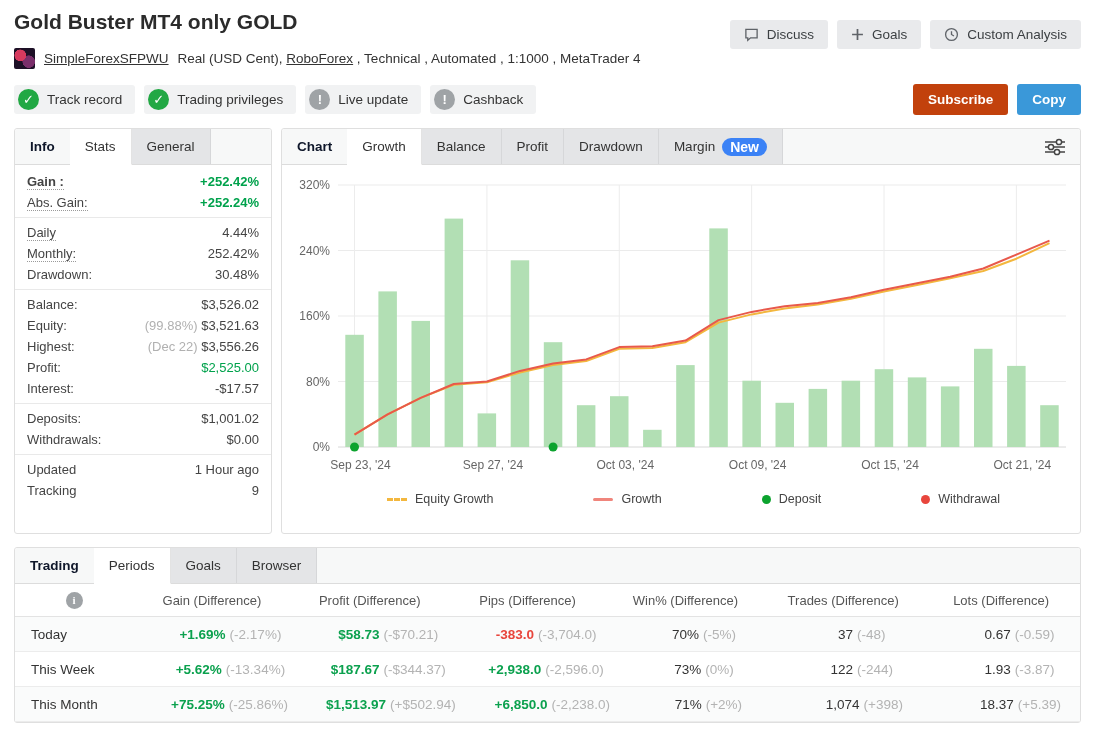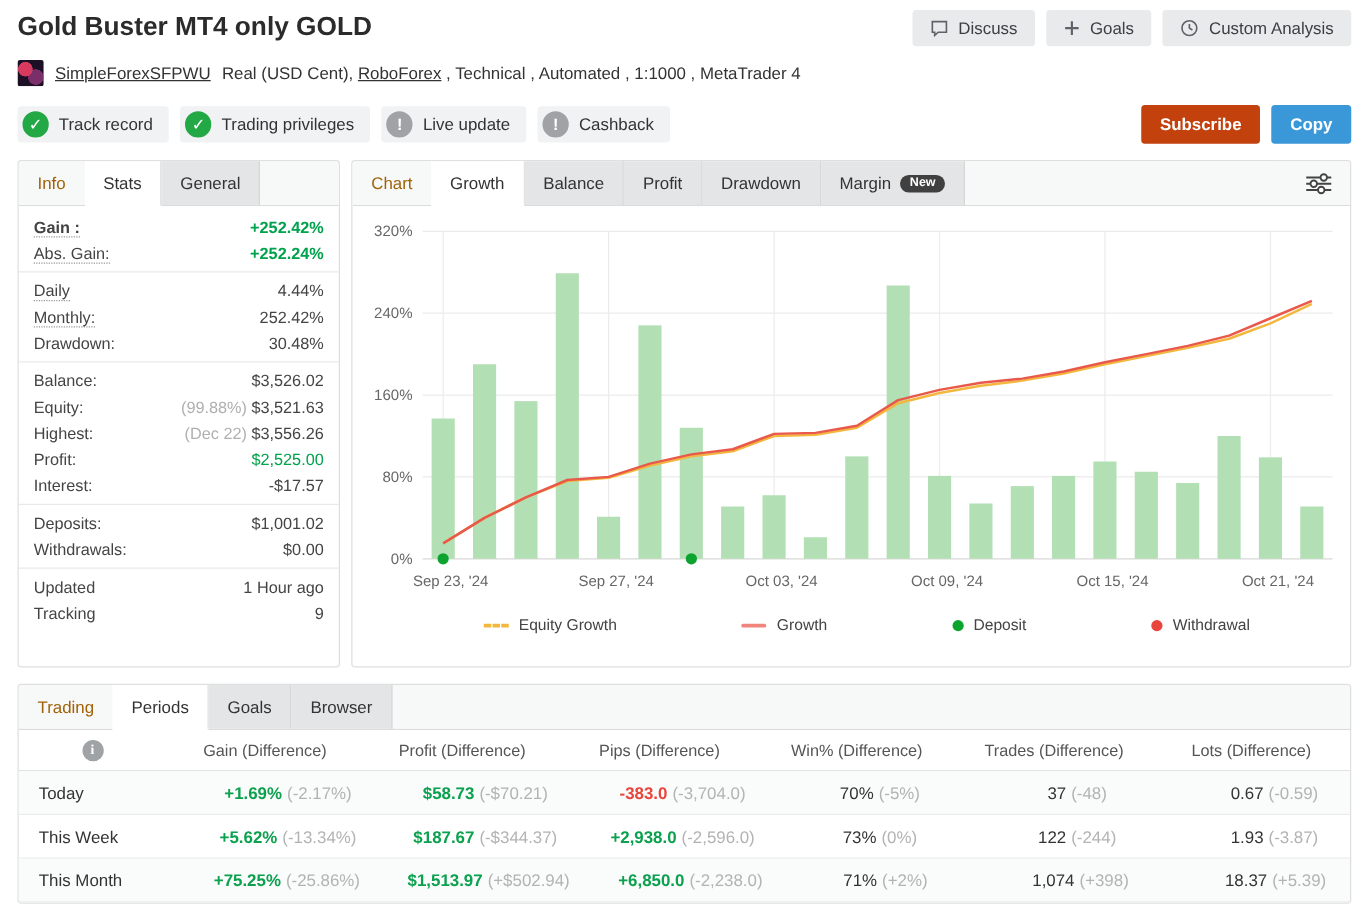--- a/index.html
+++ b/index.html
@@ -3,21 +3,21 @@
 <meta charset="utf-8">
 <style>
   * { margin:0; padding:0; box-sizing:border-box; }
   html,body { background:#fff; }
   body { font-family:"Liberation Sans","DejaVu Sans",sans-serif; color:#333; }
   .page { width:1095px; height:730px; overflow:hidden; background:#fff; position:relative; }
 
   
   .top { padding:8px 14px 0 14px; position:relative; }
   .title { font-size:21px; font-weight:bold; color:#2b2b2b; padding-top:2px; }
-  .top-actions { position:absolute; right:14px; top:8px; display:flex; gap:9px; }
+  .top-actions { position:absolute; right:14px; top:20px; display:flex; gap:9px; }
   .gbtn { display:flex; align-items:center; gap:8px; background:#e9eaec; border:none; border-radius:3px;
           padding:7px 14px; font-size:13.5px; color:#3c4043; font-family:inherit; cursor:pointer; }
   .gbtn svg { display:block; }
 
   .subtitle { display:flex; align-items:center; gap:9px; margin-top:14px; font-size:13.5px; color:#333; }
   .avatar { width:21px; height:21px; border-radius:2px; background:
             radial-gradient(circle at 30% 35%, #d63a5e 0 28%, transparent 30%),
             radial-gradient(circle at 70% 65%, #7a2f6b 0 30%, transparent 32%),
             #1d1026; }
   .userlink { color:#333; text-decoration:underline; cursor:pointer; }
@@ -42,25 +42,25 @@
   .main-row { display:flex; gap:9px; margin:13px 14px 0 14px; }
   .panel { border:1px solid #dfdfdf; border-radius:3px; background:#fff; }
   .stats-panel { width:258px; height:406px; flex:none; }
   .chart-panel { width:800px; height:406px; flex:none; }
   .bottom-panel { margin:13px 14px 0 14px; border:1px solid #dfdfdf; border-radius:3px; }
 
   .tabstrip { display:flex; align-items:stretch; background:#f7f8f8; border-bottom:1px solid #dcdcdc;
               height:36px; border-radius:3px 3px 0 0; }
   .tab { display:flex; align-items:center; gap:7px; padding:0 15px; font-size:13.5px; color:#333;
          cursor:pointer; white-space:nowrap; }
-  .tab.plain { font-weight:normal; color:#a16207; }
+  .tab.plain { font-weight:bold; color:#0f172a; }
   .tab.active { background:#fff; margin-bottom:-1px; border-bottom:1px solid #fff;
                 border-right:1px solid #e3e3e3; }
   .tab.gray { background:#e4e5e7; border-right:1px solid #d6d7d9; }
-  .newpill { background:#404040; color:#fff; font-size:10px; font-weight:bold; border-radius:9px;
+  .newpill { background:#3b82f6; color:#fff; font-size:14px; font-weight:bold; border-radius:9px;
              padding:2px 8px; line-height:1; }
   .strip-tools { margin-left:auto; display:flex; align-items:center; padding-right:14px; cursor:pointer; }
 
   
   .stats-body { padding:6px 0 0 0; font-size:13px; }
   .srow { display:flex; justify-content:space-between; align-items:center; height:21px; padding:0 12px; }
   .srow .lbl { color:#444; }
   .srow .lbl.dotted { border-bottom:1px dotted #9a9a9a; }
   .srow .lbl.bold { font-weight:bold; }
   .srow .val { color:#444; }

